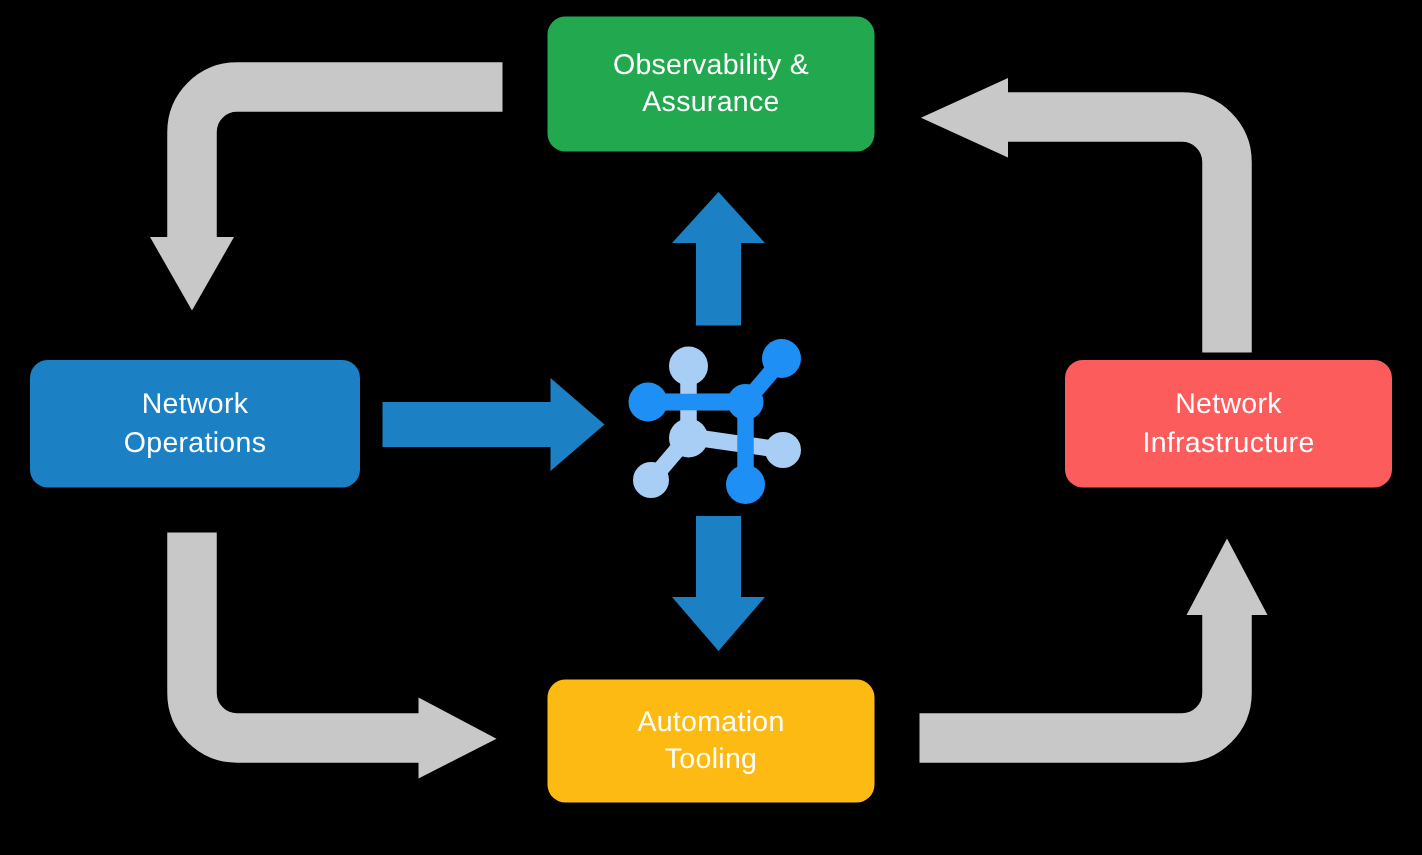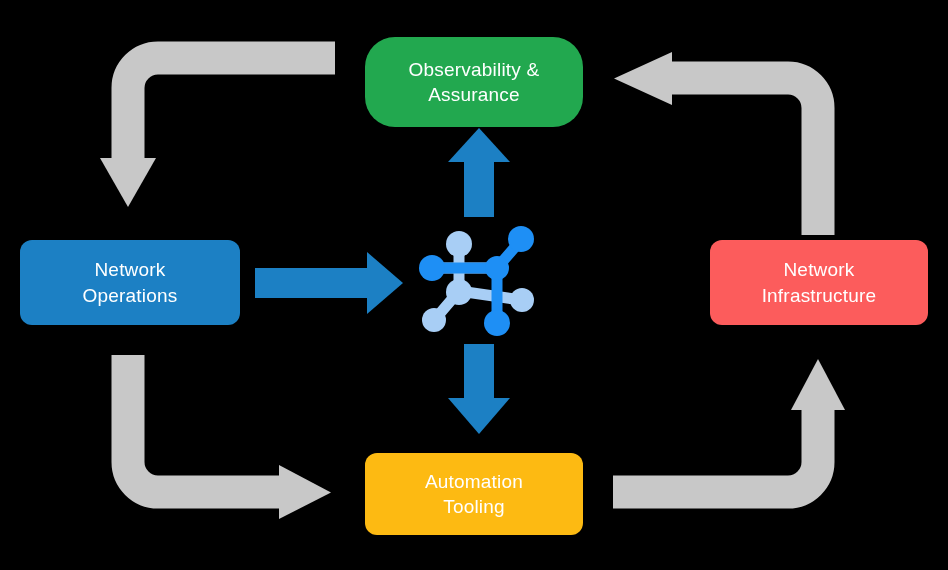--- a/index.html
+++ b/index.html
@@ -7,21 +7,21 @@
        font-family:"Liberation Sans","DejaVu Sans",sans-serif;}
   #stage{position:relative;width:948px;height:570px;background:#000;}
   #stage svg{position:absolute;inset:0;display:block;}
 
   .node-box{position:absolute;border-radius:12px;display:flex;
             align-items:center;justify-content:center;text-align:center;
             color:#fff;font-size:19px;line-height:1.32;font-weight:400;
             letter-spacing:.2px;padding:4px 10px;box-sizing:border-box;}
   .node-label{white-space:pre-line;}
 
-  #box-observability{left:365px;top:37px;width:218px;height:90px;border-radius:30px;}
+  #box-observability{left:365px;top:11px;width:218px;height:90px;}
   #box-operations   {left:20px; top:240px;width:220px;height:85px;}
   #box-infrastructure{left:710px;top:240px;width:218px;height:85px;}
   #box-automation   {left:365px;top:453px;width:218px;height:82px;}
 </style>
 </head>
 <body>
 
 <div id="stage">
 
   <svg width="948" height="570" viewBox="0 0 948 570">

